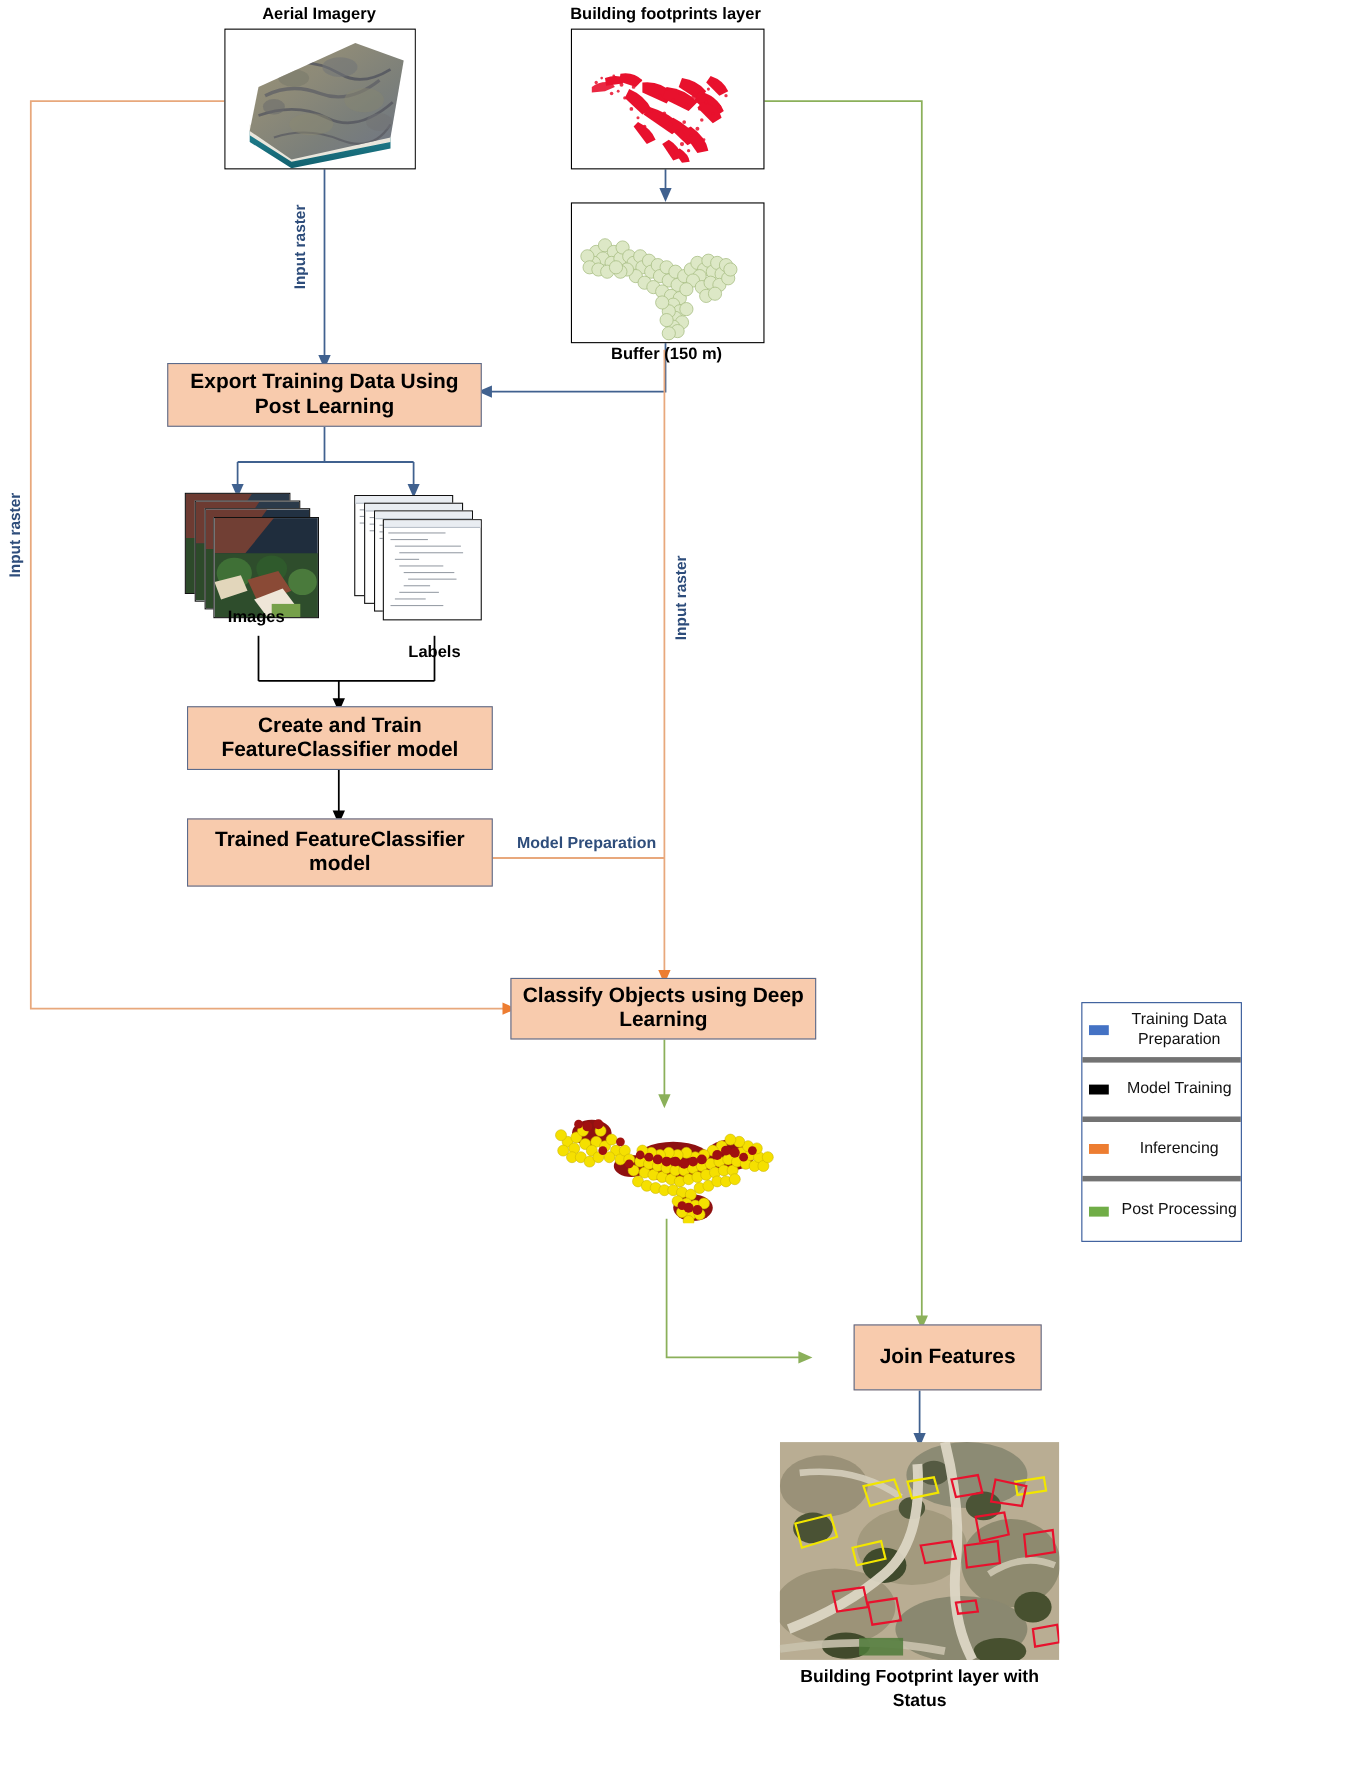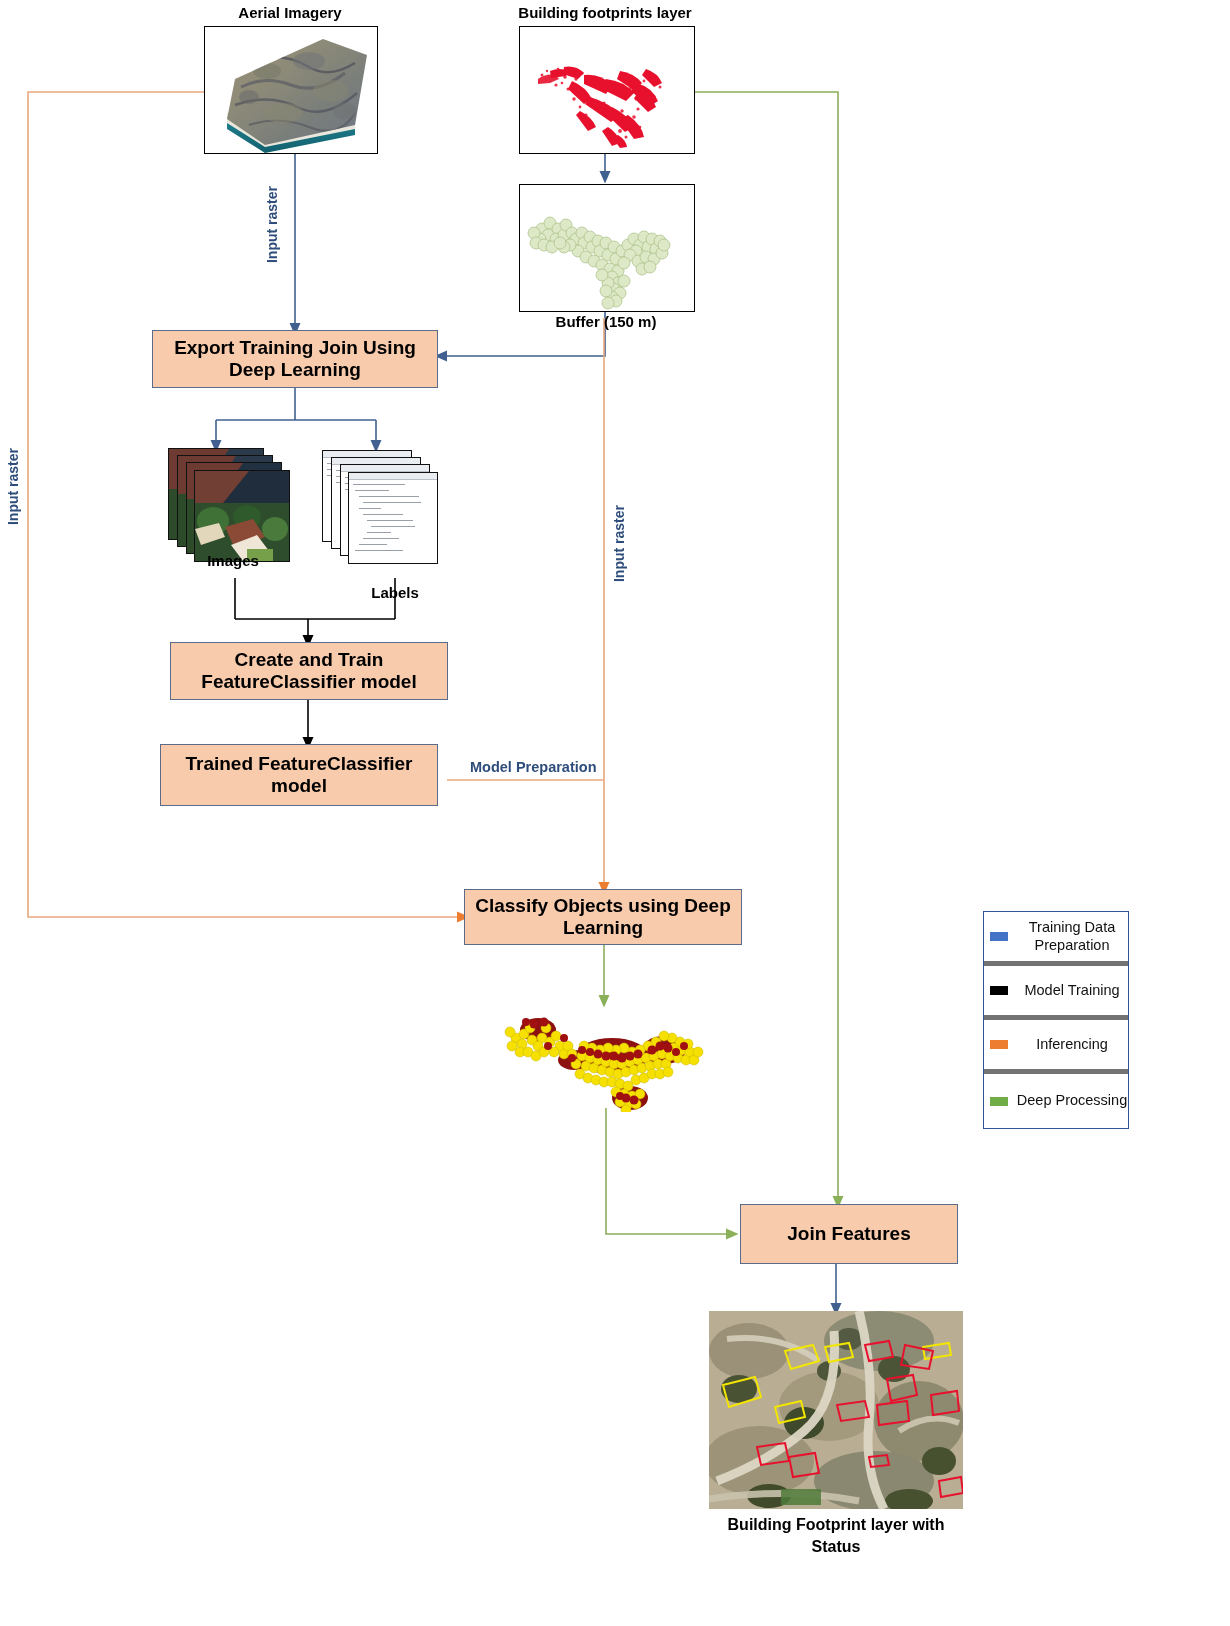--- a/index.html
+++ b/index.html
@@ -280,21 +280,21 @@
           <circle cx="16" cy="58" r="6"></circle>
           <circle cx="24" cy="60" r="6"></circle>
         <circle cx="32" cy="62" r="6"></circle>
           <circle cx="40" cy="58" r="6"></circle>
       </g>
     </svg>
   </div>
 
   <div class="cap" style="left:496px;top:313px;width:220px;font-size:15px;">Buffer (150 m)</div>
 
-  <div class="node pbox" style="left:152px;top:330px;width:286px;height:58px;font-size:19px;padding:0 8px;">Export Training Join Using Deep Learning</div>
+  <div class="node pbox" style="left:152px;top:330px;width:286px;height:58px;font-size:19px;padding:0 8px;">Export Training Data Using Post Learning</div>
 
   <div class="vlabel" style="left:264px;top:186px;font-size:14px;">Input raster</div>
 
   <div class="vlabel" style="left:5px;top:448px;font-size:14px;">Input raster</div>
 
   <div class="vlabel" style="left:611px;top:505px;font-size:14px;">Input raster</div>
 
 
   <div class="hlabel" style="left:470px;top:758px;width:160px;font-size:14.5px;">Model Preparation</div>
 
@@ -375,21 +375,21 @@
       <div class="doc-line" style="left:18px;top:59px;width:24px;"></div>
       <div class="doc-line" style="left:14px;top:65px;width:36px;"></div>
       <div class="doc-line" style="left:10px;top:71px;width:28px;"></div>
       <div class="doc-line" style="left:6px;top:77px;width:48px;"></div>
     </div>
   </div>
   <div class="cap" style="left:330px;top:556px;width:130px;font-size:15px;margin-top:28px;">Labels</div>
 
   <div class="node pbox" style="left:170px;top:642px;width:278px;height:58px;font-size:19px;padding:0 8px;">Create and Train FeatureClassifier model</div>
 
-  <div class="node pbox" style="left:160px;top:744px;width:278px;height:62px;font-size:19px;padding:0 8px;">Trained FeatureClassifier model</div>
+  <div class="node pbox" style="left:170px;top:744px;width:278px;height:62px;font-size:19px;padding:0 8px;">Trained FeatureClassifier model</div>
 
   <div class="node pbox" style="left:464px;top:889px;width:278px;height:56px;font-size:19px;padding:0 8px;">Classify Objects using Deep Learning</div>
 
   <div class="node" style="left:502px;top:1008px;width:206px;height:104px;">
     <svg width="206" height="104" viewBox="0 0 206 104">
       <g>
 
         <ellipse cx="36" cy="22" rx="18" ry="12" fill="#8E1111"></ellipse>
         <ellipse cx="110" cy="48" rx="36" ry="18" fill="#8E1111"></ellipse>
         <ellipse cx="162" cy="42" rx="22" ry="14" fill="#8E1111"></ellipse>
@@ -504,21 +504,21 @@
           <circle cx="118" cy="88" r="4"></circle>
         <circle cx="70" cy="50" r="4"></circle>
           <circle cx="62" cy="30" r="4"></circle>
           <circle cx="46" cy="38" r="4"></circle>
         <circle cx="174" cy="44" r="4"></circle>
           <circle cx="182" cy="38" r="4"></circle>
       </g>
     </svg>
   </div>
 
-  <div class="node pbox" style="left:740px;top:1204px;width:218px;height:60px;font-size:19px;">Join Features</div>
+  <div class="node pbox" style="left:776px;top:1204px;width:171px;height:60px;font-size:19px;">Join Features</div>
 
   <div class="node" style="left:709px;top:1311px;width:254px;height:198px;">
     <svg width="254" height="198" viewBox="0 0 254 198" preserveAspectRatio="none">
       <rect width="254" height="198" fill="#b9ad93"></rect>
 
       <ellipse cx="40" cy="40" rx="40" ry="28" fill="#9a9178"></ellipse>
       <ellipse cx="170" cy="30" rx="55" ry="30" fill="#8c8b74"></ellipse>
       <ellipse cx="120" cy="95" rx="50" ry="35" fill="#a39a7e"></ellipse>
       <ellipse cx="210" cy="110" rx="45" ry="40" fill="#8e8a6f"></ellipse>
       <ellipse cx="50" cy="150" rx="55" ry="35" fill="#9c9378"></ellipse>
@@ -574,17 +574,17 @@
     <div class="lrow">
       <span class="swatch" style="background:#000000;"></span>
       <span class="ltext">Model Training</span>
     </div>
     <div class="lrow">
       <span class="swatch" style="background:#ED7D31;"></span>
       <span class="ltext">Inferencing</span>
     </div>
     <div class="lrow">
       <span class="swatch" style="background:#70AD47;"></span>
-      <span class="ltext">Deep Processing</span>
+      <span class="ltext">Post Processing</span>
     </div>
   </div>
 
 </div>
 
 </body></html>

